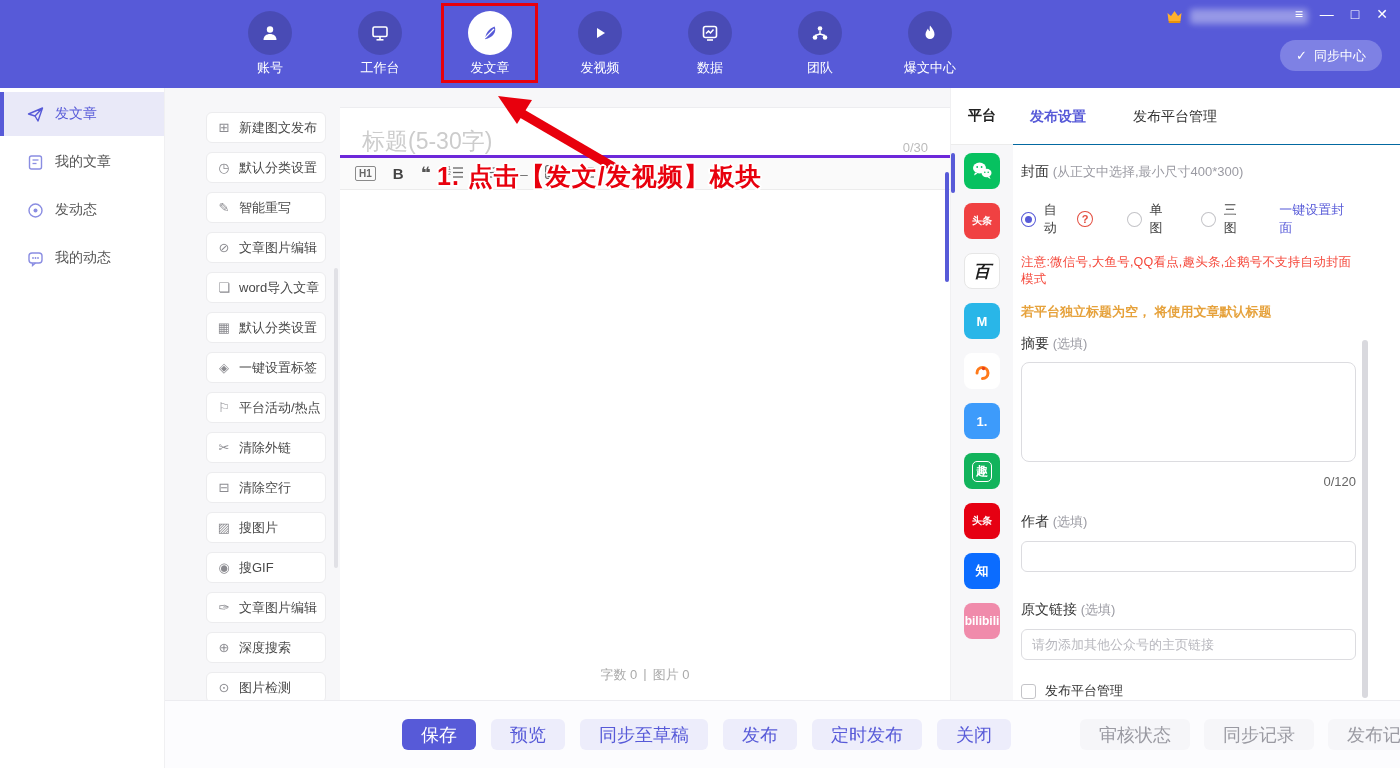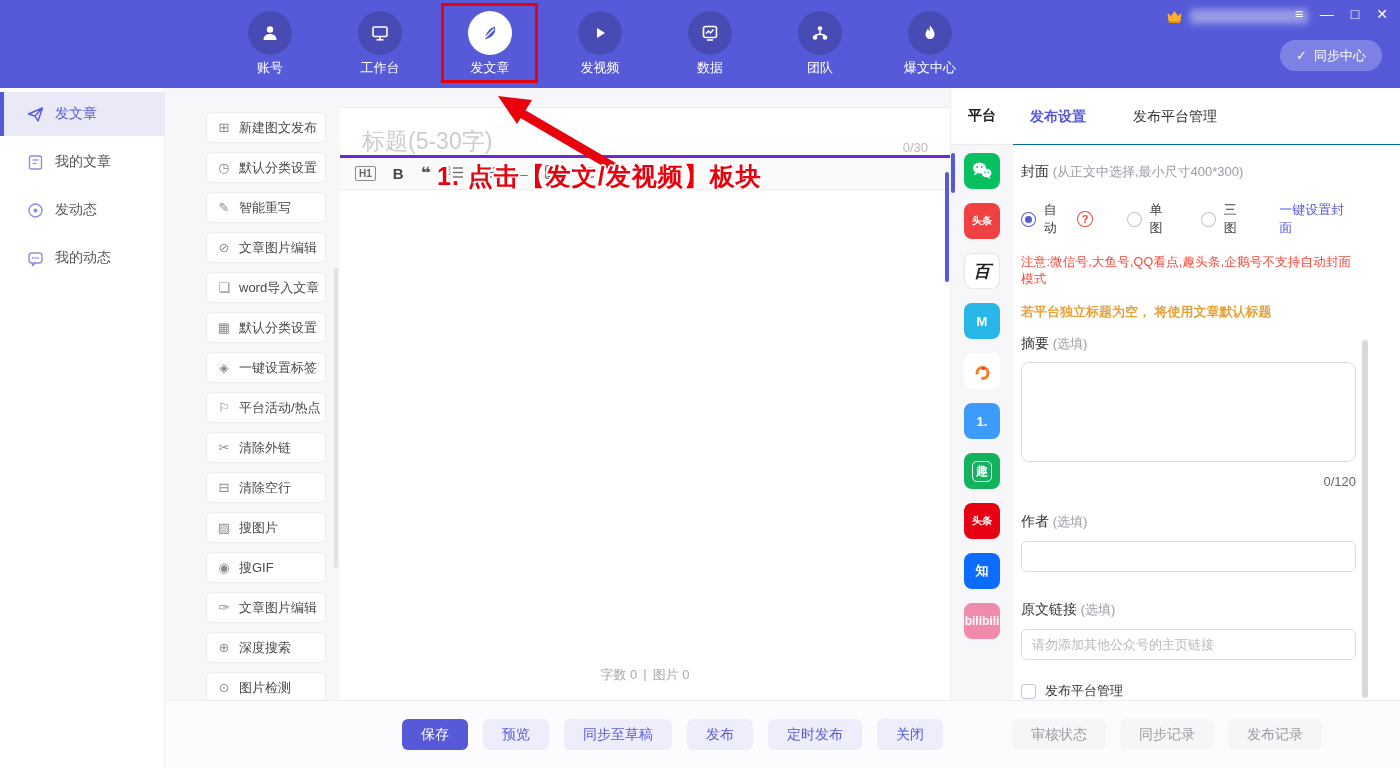--- a/index.html
+++ b/index.html
@@ -103,21 +103,21 @@
   .text-input::placeholder { color:#b9b9bf; }
   .mt30 { margin-top:29px; } .mt24 { margin-top:24px; }
   .check-row { display:flex; align-items:center; gap:9px; margin-top:22px; }
   .checkbox { width:15px; height:15px; border:1px solid #c4c4c8; border-radius:3px; background:#fff; cursor:pointer; flex:0 0 auto; }
   .check-warn { color:#f07b3c; }
   .right-scroll { position:absolute; right:32px; top:252px; width:6px; height:358px; background:#d9d9de; border-radius:3px; }
 
   
   .bottombar { position:absolute; left:165px; right:0; bottom:0; height:68px; background:#fcfcfe;
                border-top:1px solid #ececf0; display:flex; align-items:center; padding-left:237px; gap:15px; }
-  .btn { height:31px; border-radius:6px; font-size:14px; display:flex; align-items:center; padding:0 19px; cursor:pointer; white-space:nowrap; }
+  .btn { height:31px; border-radius:6px; font-size:18px; display:flex; align-items:center; padding:0 19px; cursor:pointer; white-space:nowrap; }
   .btn-primary { background:#575ad8; color:#fff; }
   .btn-soft { background:#ededfb; color:#575ad8; }
   .btn-disabled { background:#f6f6f9; color:#9a9aa2; cursor:default; margin-left:0; }
   .dis-group { display:flex; gap:14px; margin-left:54px; }
 
   
   .overlay { position:absolute; inset:0; pointer-events:none; z-index:60; }
   .red-box { position:absolute; left:441px; top:3px; width:97px; height:80px; border:3px solid #e8000d; }
   .anno-text { position:absolute; left:437px; top:160px; font-size:25px; font-weight:bold; color:#e8000d;
                letter-spacing:1px; white-space:nowrap;

